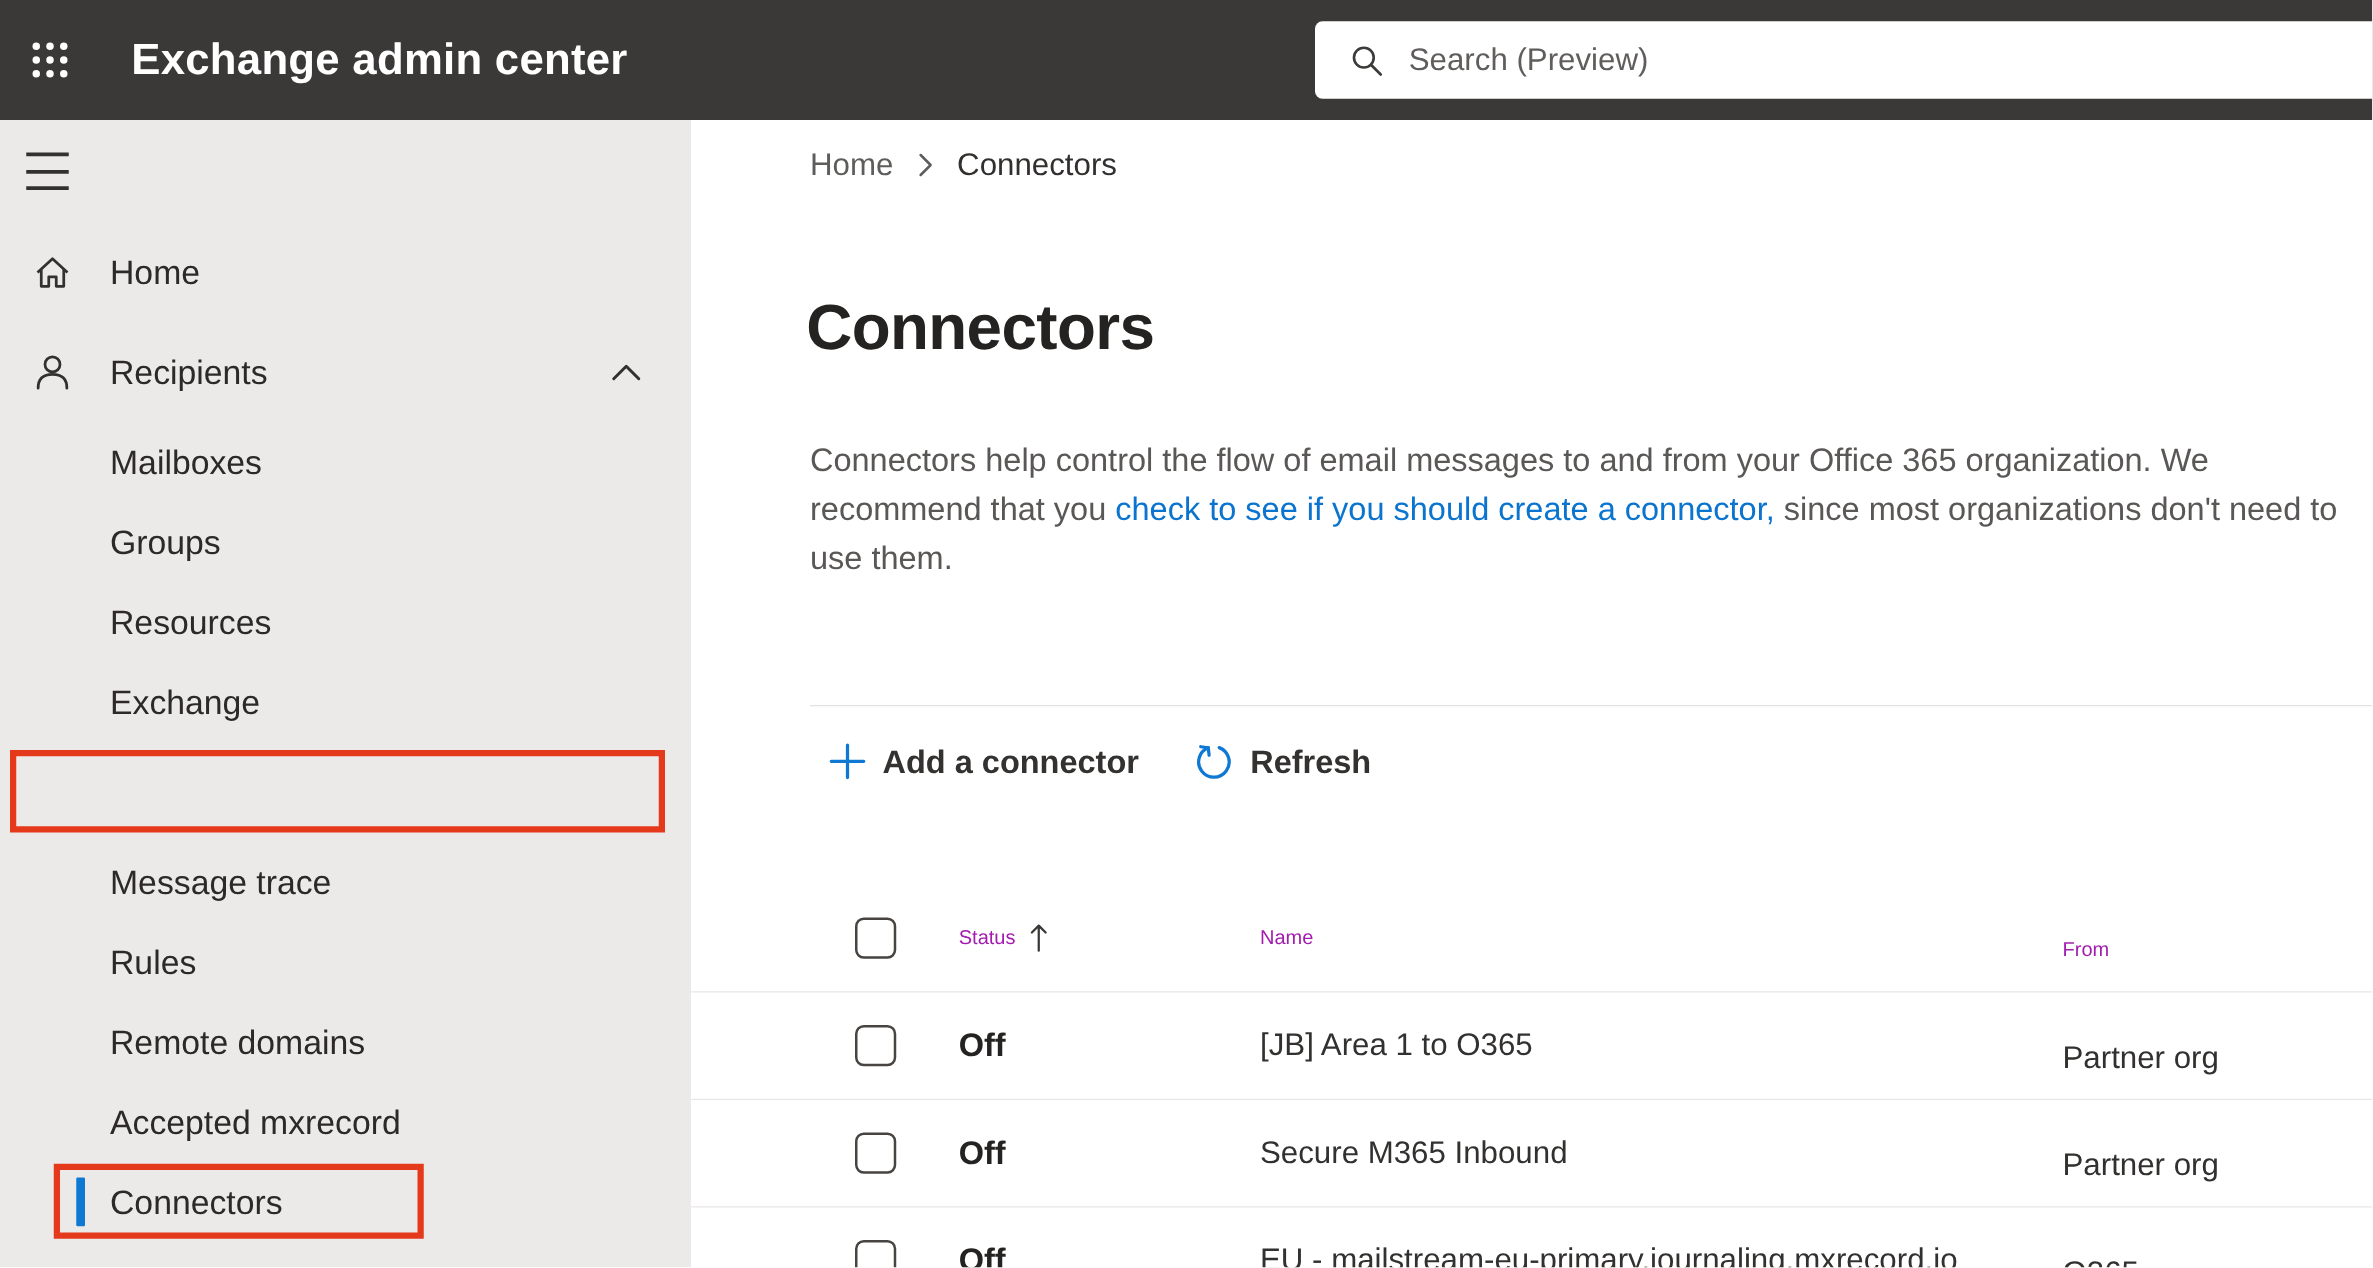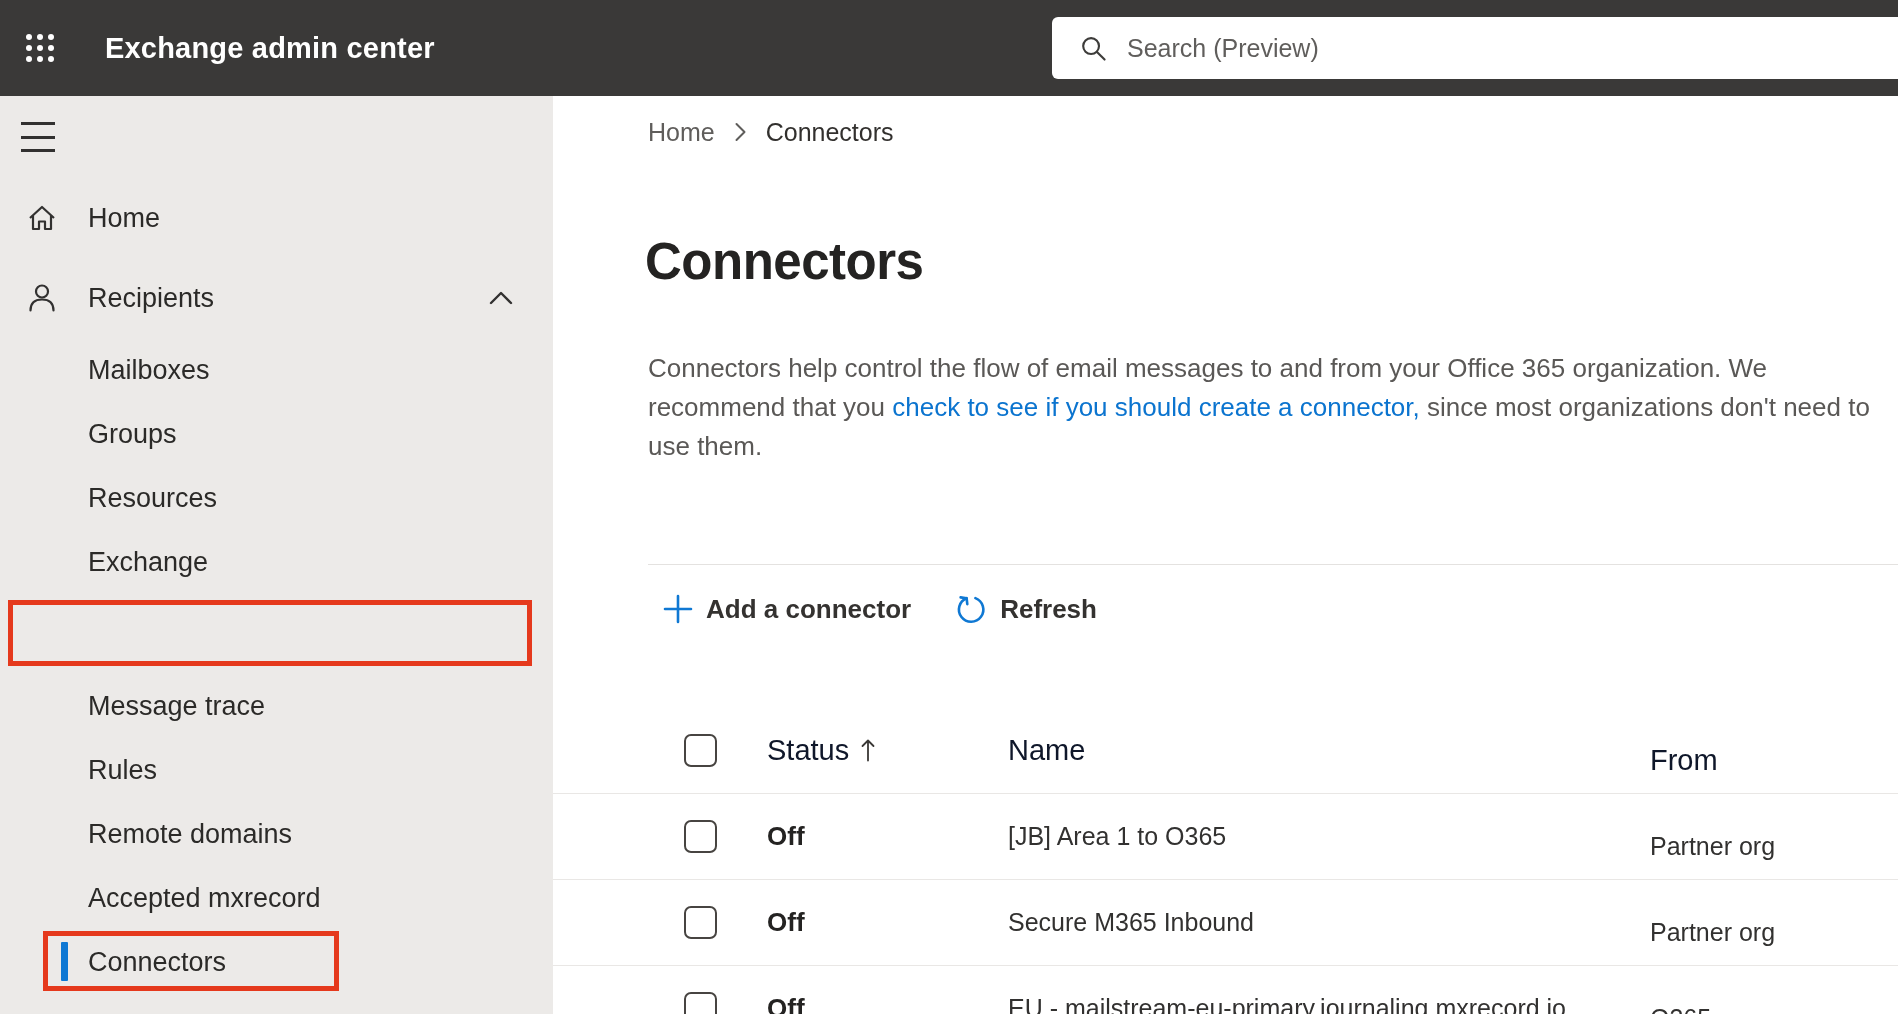--- a/index.html
+++ b/index.html
@@ -5,21 +5,21 @@
   * { margin:0; padding:0; box-sizing:border-box; }
   html,body { width:1898px; height:1014px; }
   body { font-family:"Liberation Sans", sans-serif; background:#fff; }
   .app { position:relative; width:1898px; height:1014px; overflow:hidden; background:#fff; }
 
   
   .topbar { position:absolute; top:0; left:0; width:100%; height:96px; background:#3a3938; }
   .waffle { position:absolute; left:14px; top:22px; width:52px; height:52px; display:flex; align-items:center; justify-content:center; cursor:pointer; background:transparent; border:none; }
   .waffle-grid { display:grid; grid-template-columns:repeat(3,6px); grid-template-rows:repeat(3,6px); gap:5px; }
   .waffle-grid span { width:6px; height:6px; border-radius:50%; background:#fff; }
-  .topbar-title { position:absolute; left:105px; top:50%; transform:translateY(-50%); color:#ffffff; font-size:29px; font-weight:700; letter-spacing:.2px; white-space:nowrap; }
+  .topbar-title { position:absolute; left:105px; top:50%; transform:translateY(-50%); color:#ffffff; font-size:35px; font-weight:700; letter-spacing:.2px; white-space:nowrap; }
   .searchbox { position:absolute; left:1052px; right:0; top:17px; height:62px; background:#ffffff; border-radius:6px 0 0 6px; display:flex; align-items:center; padding-left:28px; }
   .searchbox svg { flex:none; }
   .search-input { border:none; outline:none; background:transparent; font-family:"Liberation Sans", sans-serif; font-size:25px; color:#14532d; margin-left:20px; width:600px; }
   .search-input::placeholder { color:#605e5c; opacity:1; }
 
   
   .sidebar { position:absolute; top:96px; left:0; width:553px; bottom:0; background:#eceae8; }
   .hamburger { position:absolute; left:21px; top:24px; width:40px; height:34px; display:flex; flex-direction:column; justify-content:space-between; cursor:pointer; background:transparent; border:none; padding:2px 0; }
   .hamburger span { display:block; width:34px; height:3px; background:#323130; }
   .nav-row { position:absolute; left:0; width:553px; height:64px; display:flex; align-items:center; padding-left:88px; font-size:27px; color:#2b2a28; cursor:pointer; white-space:nowrap; }
@@ -38,21 +38,21 @@
   .page-title { position:absolute; left:92px; top:136px; font-size:51px; font-weight:700; color:#242322; letter-spacing:-.5px; }
   .page-desc { position:absolute; left:95px; top:253px; width:1245px; font-size:26px; line-height:39px; color:#5a5856; }
   .desc-link { color:#0b74cf; cursor:pointer; text-decoration:none; }
   .divider { position:absolute; left:95px; right:0; top:468px; height:1px; background:#e4e2e0; }
   .toolbar { position:absolute; left:110px; top:486px; height:54px; display:flex; align-items:center; }
   .tb-btn { display:flex; align-items:center; gap:13px; font-size:26px; font-weight:700; color:#343230; cursor:pointer; background:transparent; border:none; font-family:"Liberation Sans", sans-serif;justify-content:center; }
   .tb-btn + .tb-btn { margin-left:44px; }
 
   .table { position:absolute; left:0; right:0; top:612px; }
   .t-row { display:flex; align-items:center; height:86px; border-bottom:1px solid #e9e7e5; font-size:25px; color:#323130; }
-  .t-head { font-size:29px; color:#0f172a; }
+  .t-head { font-size:16px; color:#a21caf; }
   .cell-check { margin-left:131px; width:34px; flex:none; display:flex; align-items:center; }
   .checkbox { width:33px; height:33px; border:2.5px solid #474441; border-radius:7px; background:transparent; cursor:pointer; }
   .cell-status { margin-left:49px; width:241px; flex:none; display:flex; align-items:center; gap:10px; }
   .cell-name { width:642px; flex:none; white-space:nowrap; overflow:hidden; }
   .cell-from { flex:1; white-space:nowrap;margin-top:20px; }
   .status-val { font-weight:700; color:#242322; font-size:26px; }
   .sort-icon { display:flex; margin-top:-2px; }
 </style>
 </head>
 <body>

